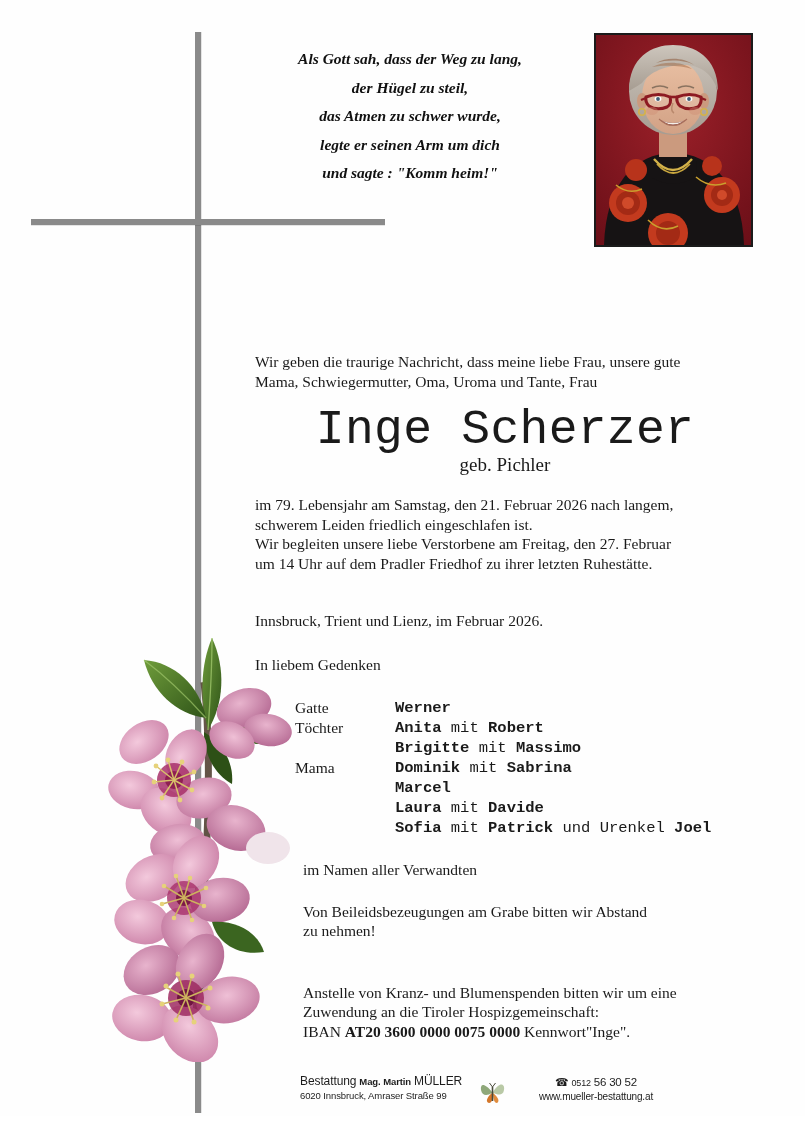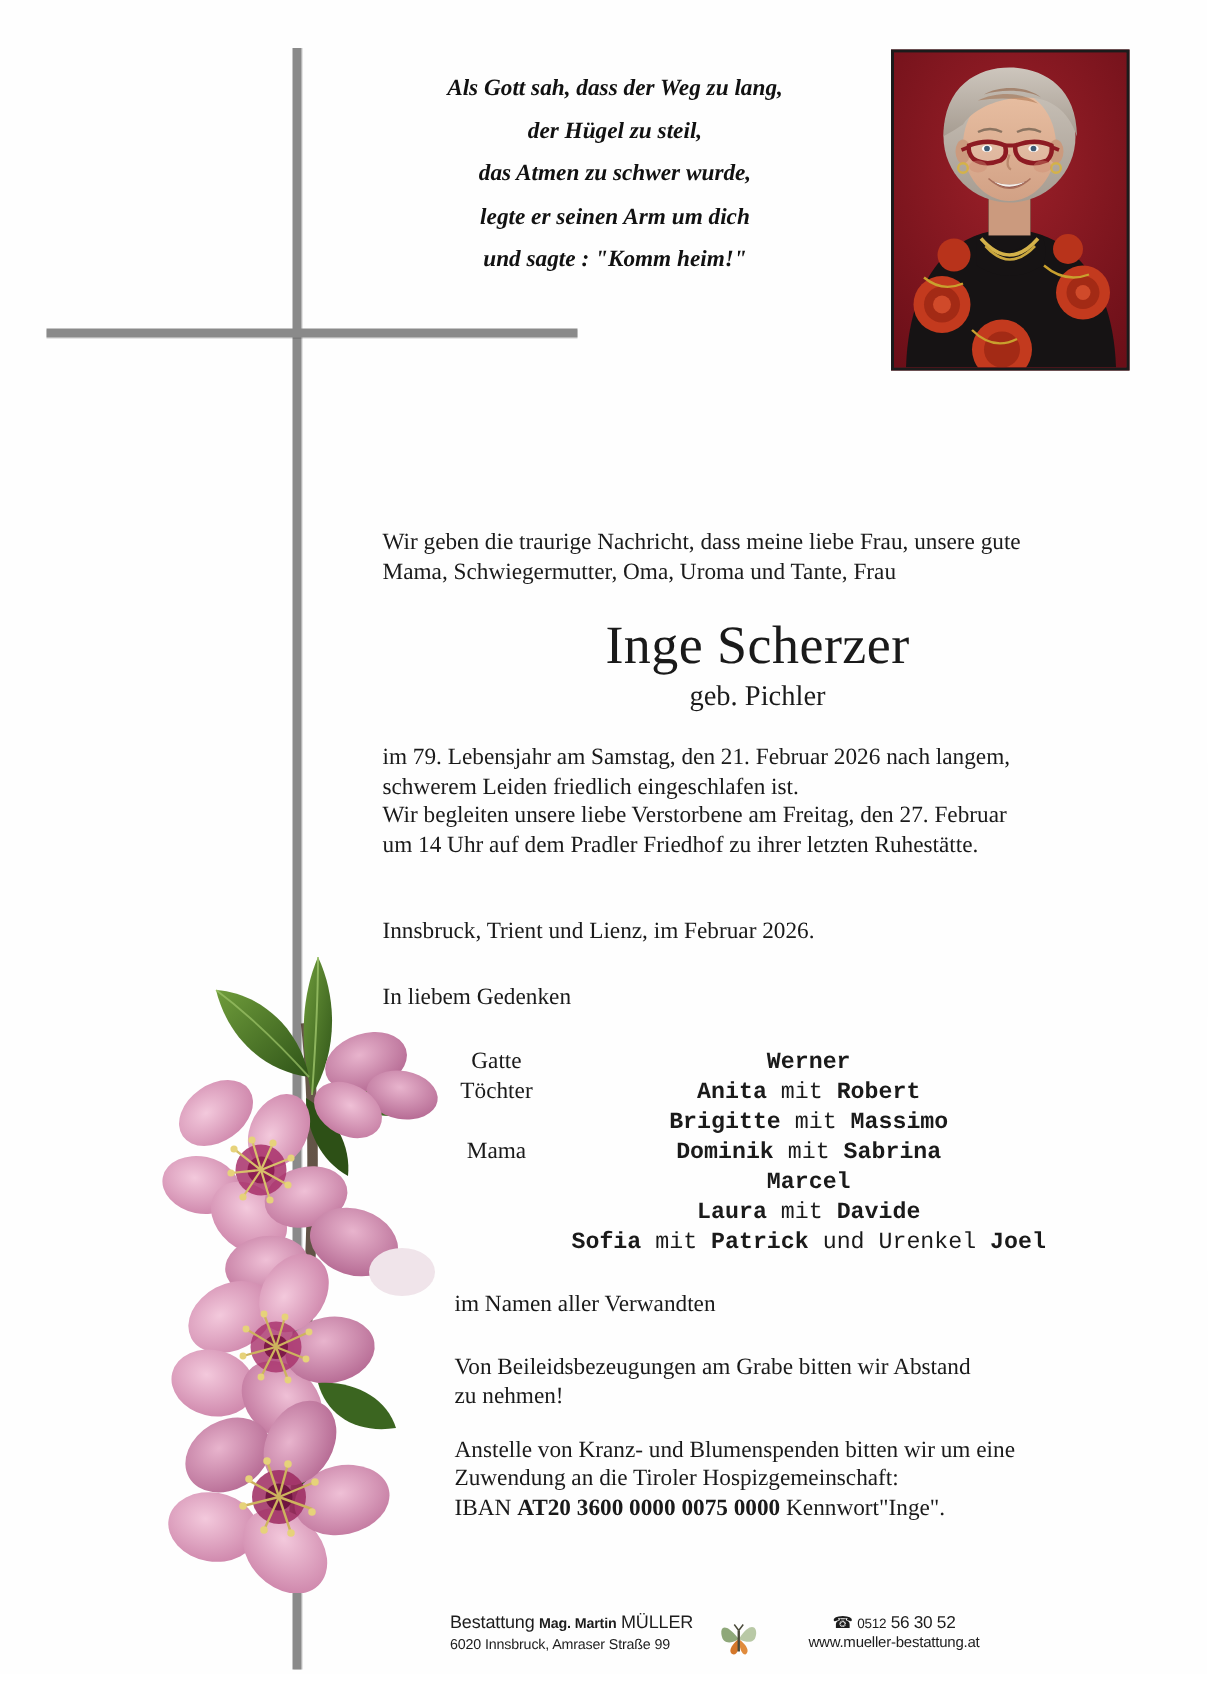--- a/index.html
+++ b/index.html
@@ -77,54 +77,54 @@
     line-height: 19.5px;
   }
   .intro { text-align: justify; }
   .intro .l2 { text-align: left; }
 
   .name-block {
     text-align: center;
     margin-top: 18px;
   }
   .name-main {
-    font-size: 36px;
+    font-size: 48px;
     line-height: 42px;
     letter-spacing: 0.3px;
+    font-family: Liberation Mono, monospace;
   }
   .name-maiden {
     font-size: 19px;
     line-height: 24px;
     margin-top: 2px;
   }
 
   .detail { margin-top: 18px; }
   .detail .j { text-align: justify; text-align-last: left; }
   .detail div { }
 
   .place { margin-top: 38px; }
   .gedenken { margin-top: 24px; }
 
   
   .family {
     margin-top: 24px;
-    margin-left: 26px;
+    margin-left: 40px;
     border-collapse: collapse;
     font-size: 15.5px;
     line-height: 20px;
-    text-align: center;
   }
   .family td { padding: 0; vertical-align: top; }
   .family td.rel { width: 100px; font-weight: normal; }
   .family td.names { font-weight: normal; font-family: Liberation Mono, monospace; }
   .family b { font-weight: bold; }
 
   .namen { margin-top: 22px; margin-left: 48px; }
   .abstand { margin-top: 22px; margin-left: 48px; }
-  .spenden { margin-top: 16px; margin-left: 48px; }
+  .spenden { margin-top: 42px; margin-left: 48px; }
 
   
   .flowers {
     position: absolute;
     left: 108px;
     top: 622px;
     width: 190px;
     height: 440px;
   }
   .flowers svg { display: block; width: 100%; height: 100%; }

